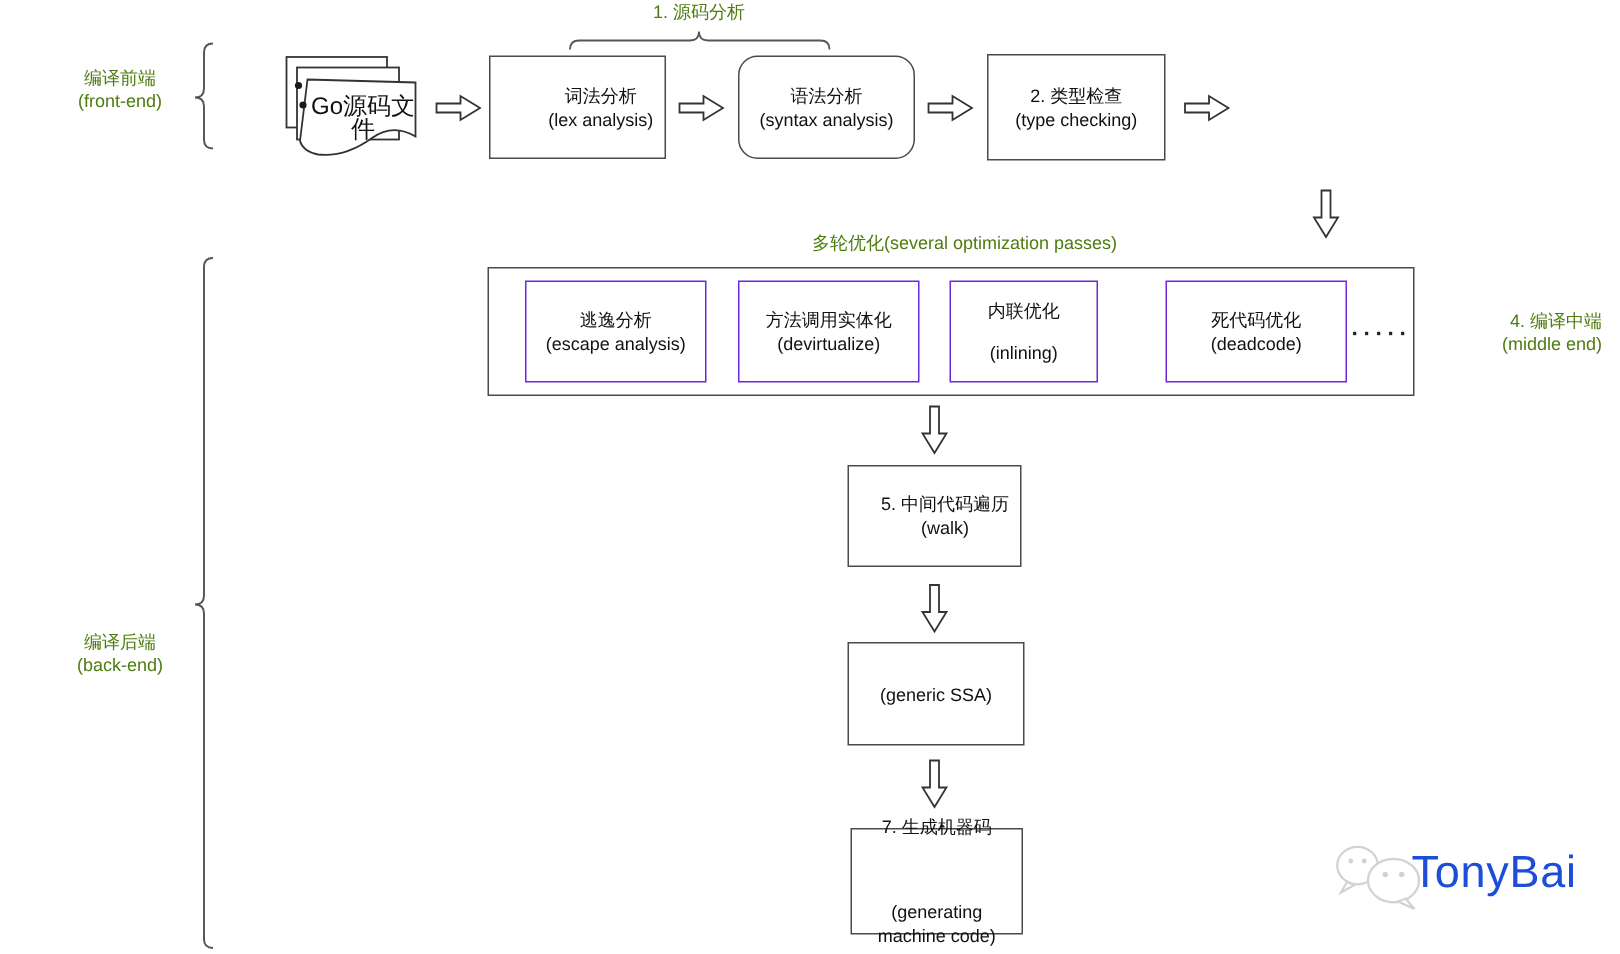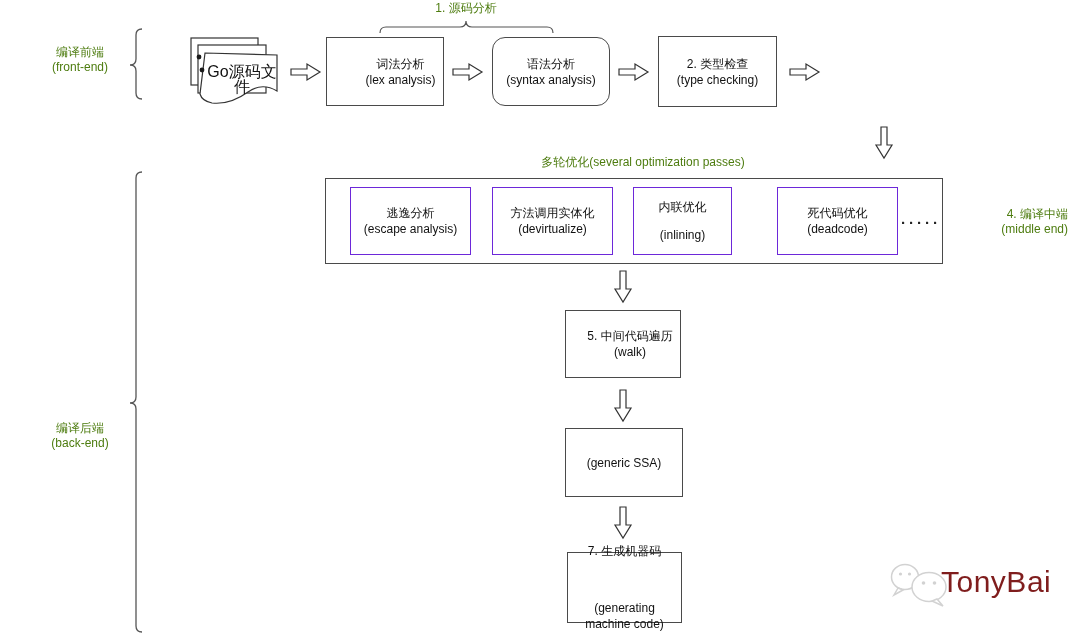--- a/index.html
+++ b/index.html
@@ -14,21 +14,21 @@
     padding:2px 4px;
   }
   .inner{border:1px solid #6d28d9;}
   .container-box{position:absolute;border:1px solid #4a4a4a;background:#fff;box-sizing:border-box;}
   .lbl{position:absolute;text-align:center;font-size:12px;line-height:15px;color:#4d7c0f;}
   .dots{position:absolute;font-size:15px;letter-spacing:3px;color:#222;font-weight:bold;}
   .svg-layer{position:absolute;left:0;top:0;width:1080px;height:636px;pointer-events:none;}
   .doc-label{position:absolute;left:205px;top:64px;width:74px;text-align:center;font-size:16px;line-height:15px;color:#111;}
   .watermark-text{
     position:absolute;left:941px;top:566px;font-size:30px;line-height:32px;
-    color:#7f1d1d;letter-spacing:0.5px;text-shadow:0 1px 0 #ffffff;
+    color:#1d4ed8;letter-spacing:0.5px;text-shadow:0 1px 0 #ffffff;
   }
 </style>
 </head>
 <body>
 
 <div id="canvas">
 
   <svg class="svg-layer" viewBox="0 0 1080 636">
 
     <path d="M 142,29 Q 136,29 136,35 L 136,59 Q 136,65 130,65 Q 136,65 136,71 L 136,93 Q 136,99 142,99" fill="none" stroke="#555" stroke-width="1.3"></path>

